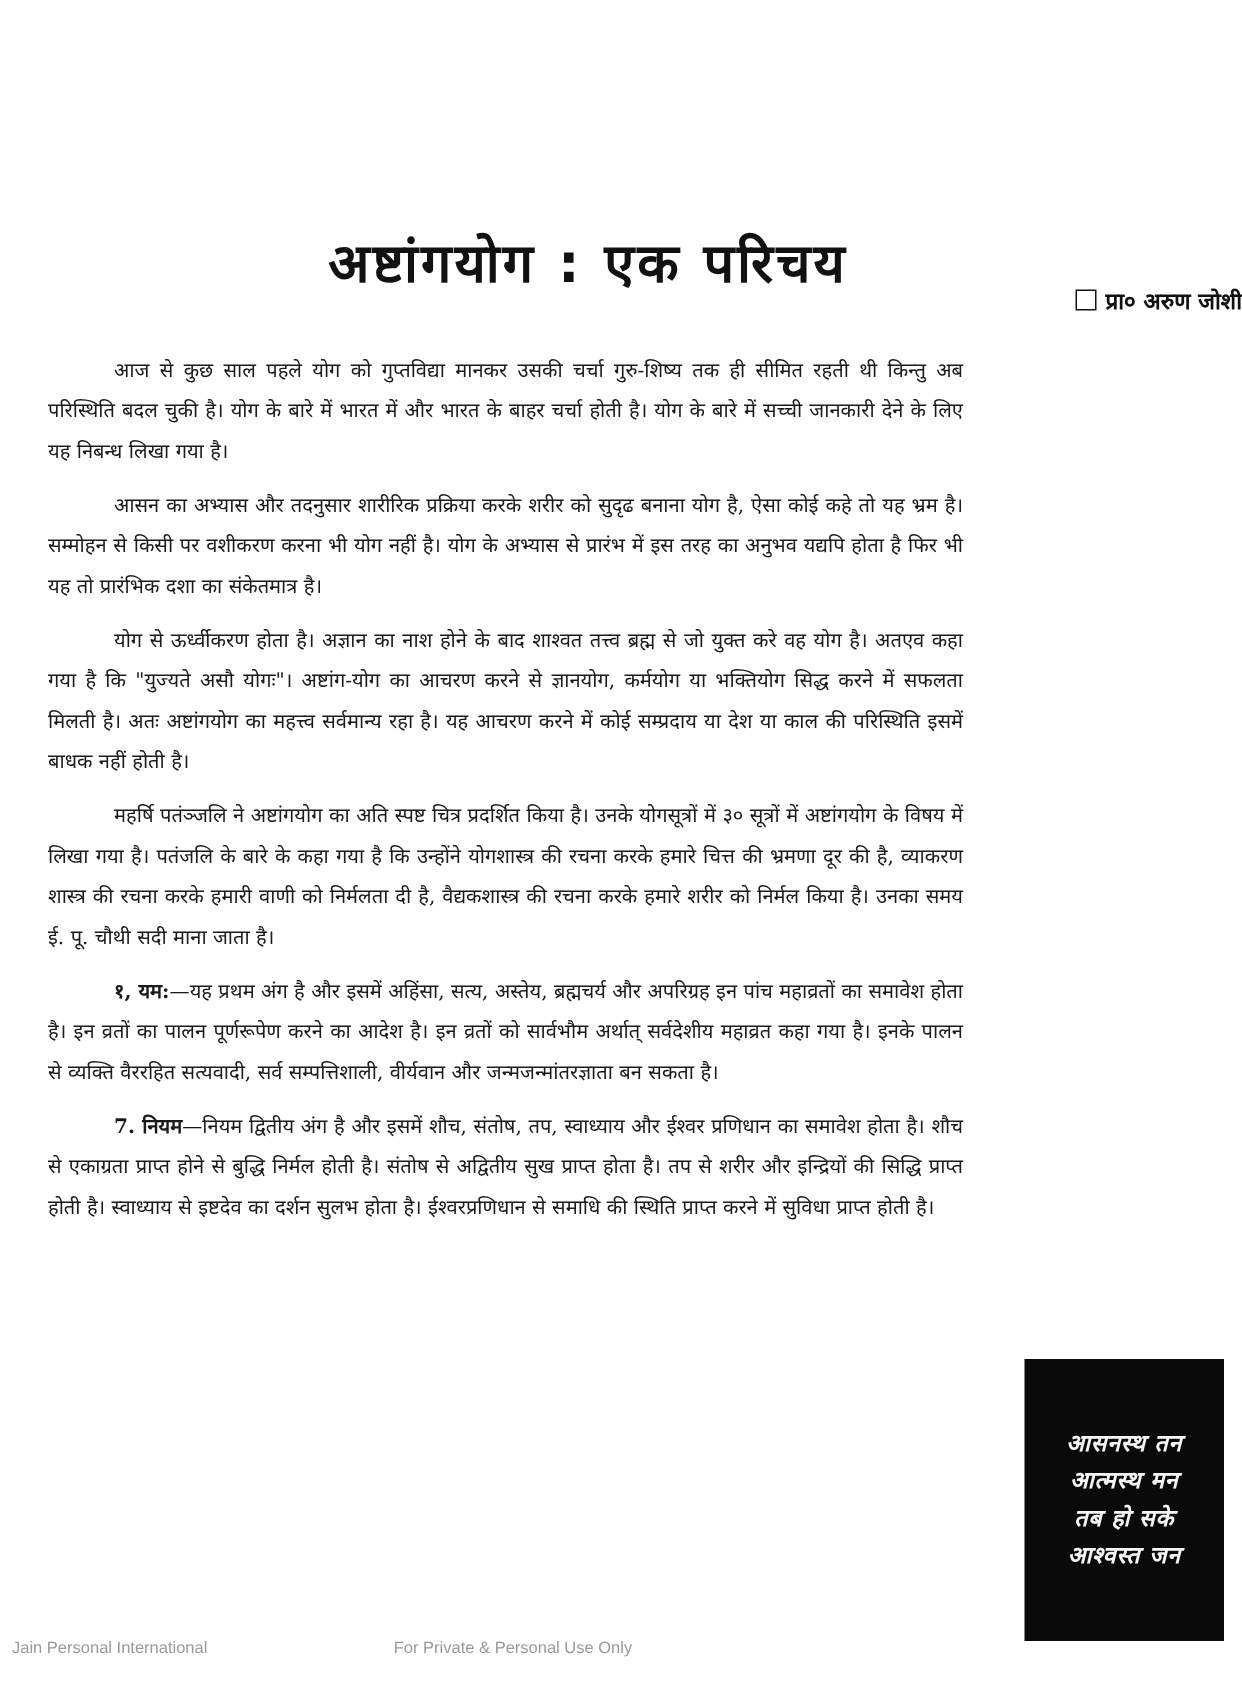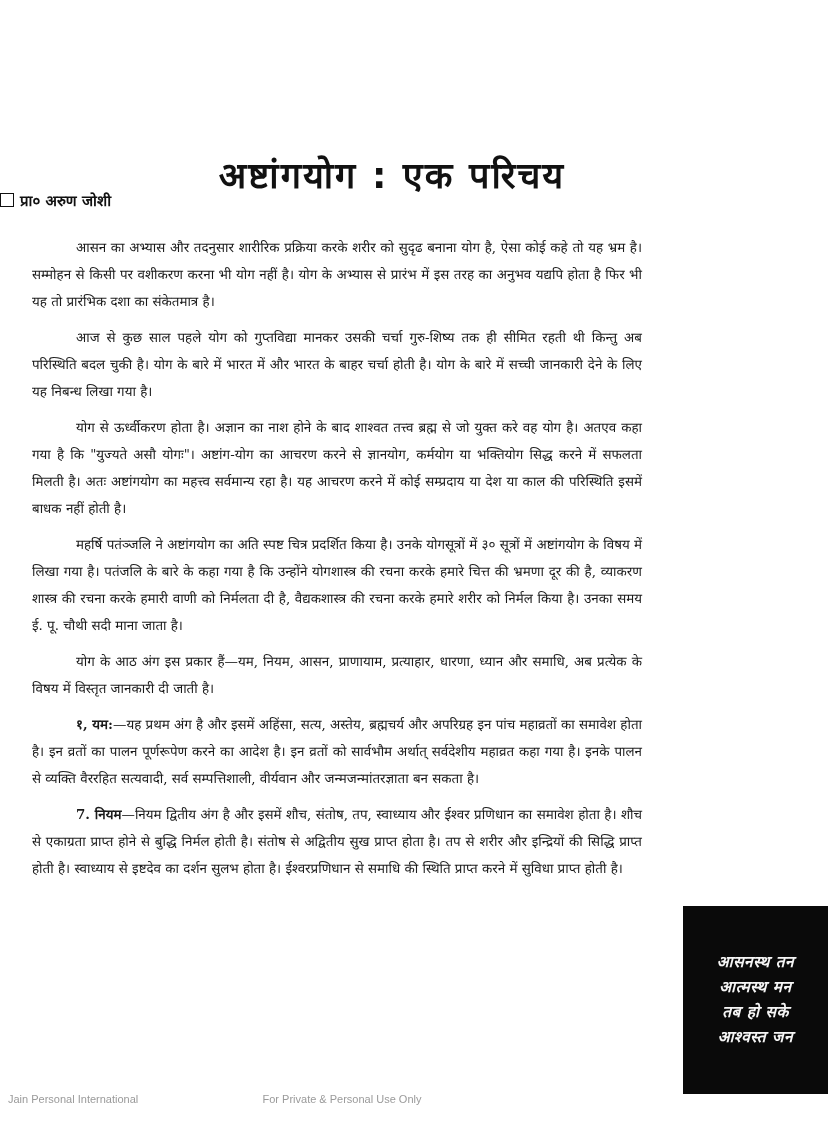--- a/index.html
+++ b/index.html
@@ -7,35 +7,35 @@
     width: 828px; height: 1122px; background: #ffffff; position: relative;
     overflow: hidden; color: #1a1a1a;
     font-family: "DejaVu Serif", serif;
   }
   .page-title {
     position: absolute; left: 0; top: 126px; width: 784px; text-align: center;
     font-family: "DejaVu Sans", sans-serif; font-weight: bold; font-size: 36px;
     letter-spacing: 2px; color: #111;
   }
   .byline {
-    position: absolute; left: 0; top: 190px; width: 828px; text-align: left;
+    position: absolute; left: 0; top: 190px; width: 828px; text-align: right;
     font-family: "DejaVu Sans", sans-serif; font-weight: bold; font-size: 15px; color: #111;
   }
   .byline .box {
     display: inline-block; width: 12px; height: 12px; border: 1.5px solid #111;
     vertical-align: -1px; margin-right: 6px;
   }
   .article {
     position: absolute; left: 32px; top: 234px; width: 610px;
     font-size: 13.4px; line-height: 27px; text-align: justify;
   }
   .article p { margin: 0 0 9px 0; text-indent: 44px; }
   .article b { font-weight: bold; }
   .quote-box {
-    position: absolute; left: 683px; top: 906px; width: 145px; height: 188px;
+    position: absolute; left: 683px; top: 906px; width: 133px; height: 188px;
     background: #0a0a0a; color: #f5f5f5;
     font-family: "DejaVu Sans", sans-serif; font-weight: bold; font-size: 15.5px;
     font-style: italic;
     display: flex; flex-direction: column; justify-content: center; align-items: center;
   }
   .quote-box div { line-height: 25px; letter-spacing: 0.5px; }
   .footer {
     position: absolute; top: 1093px; font-family: "Liberation Sans", sans-serif;
     font-size: 11px; color: #9a9a9a;
   }
@@ -46,25 +46,24 @@
 </head>
 <body>
 
 <h1 class="page-title">अष्टांगयोग : एक परिचय</h1>
 
 <div class="byline">
   <span class="box"></span><span>प्रा० अरुण जोशी</span>
 </div>
 
 <div class="article">
+  <p><span>आज से कुछ साल पहले योग को गुप्तविद्या मानकर उसकी चर्चा गुरु-शिष्य तक ही सीमित रहती थी किन्तु अब परिस्थिति बदल चुकी है। योग के बारे में भारत में और भारत के बाहर चर्चा होती है। योग के बारे में सच्ची जानकारी देने के लिए यह निबन्ध लिखा गया है।</span></p>
   <p><span>आसन का अभ्यास और तदनुसार शारीरिक प्रक्रिया करके शरीर को सुदृढ बनाना योग है, ऐसा कोई कहे तो यह भ्रम है। सम्मोहन से किसी पर वशीकरण करना भी योग नहीं है। योग के अभ्यास से प्रारंभ में इस तरह का अनुभव यद्यपि होता है फिर भी यह तो प्रारंभिक दशा का संकेतमात्र है।</span></p>
-  <p><span>आज से कुछ साल पहले योग को गुप्तविद्या मानकर उसकी चर्चा गुरु-शिष्य तक ही सीमित रहती थी किन्तु अब परिस्थिति बदल चुकी है। योग के बारे में भारत में और भारत के बाहर चर्चा होती है। योग के बारे में सच्ची जानकारी देने के लिए यह निबन्ध लिखा गया है।</span></p>
   <p><span>योग से ऊर्ध्वीकरण होता है। अज्ञान का नाश होने के बाद शाश्वत तत्त्व ब्रह्म से जो युक्त करे वह योग है। अतएव कहा गया है कि "युज्यते असौ योगः"। अष्टांग-योग का आचरण करने से ज्ञानयोग, कर्मयोग या भक्तियोग सिद्ध करने में सफलता मिलती है। अतः अष्टांगयोग का महत्त्व सर्वमान्य रहा है। यह आचरण करने में कोई सम्प्रदाय या देश या काल की परिस्थिति इसमें बाधक नहीं होती है।</span></p>
   <p><span>महर्षि पतंञ्जलि ने अष्टांगयोग का अति स्पष्ट चित्र प्रदर्शित किया है। उनके योगसूत्रों में ३० सूत्रों में अष्टांगयोग के विषय में लिखा गया है। पतंजलि के बारे के कहा गया है कि उन्होंने योगशास्त्र की रचना करके हमारे चित्त की भ्रमणा दूर की है, व्याकरण शास्त्र की रचना करके हमारी वाणी को निर्मलता दी है, वैद्यकशास्त्र की रचना करके हमारे शरीर को निर्मल किया है। उनका समय ई. पू. चौथी सदी माना जाता है।</span></p>
-  <p><span>योग के आठ अंग इस प्रकार हैं—यम, नियम, आसन, प्राणायाम, प्रत्याहार, धारणा, ध्यान और समाधि, अब प्रत्येक के विषय में विस्तृत जानकारी दी जाती है।</span></p>
   <p><b>१, यम:</b><span>—यह प्रथम अंग है और इसमें अहिंसा, सत्य, अस्तेय, ब्रह्मचर्य और अपरिग्रह इन पांच महाव्रतों का समावेश होता है। इन व्रतों का पालन पूर्णरूपेण करने का आदेश है। इन व्रतों को सार्वभौम अर्थात् सर्वदेशीय महाव्रत कहा गया है। इनके पालन से व्यक्ति वैररहित सत्यवादी, सर्व सम्पत्तिशाली, वीर्यवान और जन्मजन्मांतरज्ञाता बन सकता है।</span></p>
   <p><b>7. नियम</b><span>—नियम द्वितीय अंग है और इसमें शौच, संतोष, तप, स्वाध्याय और ईश्वर प्रणिधान का समावेश होता है। शौच से एकाग्रता प्राप्त होने से बुद्धि निर्मल होती है। संतोष से अद्वितीय सुख प्राप्त होता है। तप से शरीर और इन्द्रियों की सिद्धि प्राप्त होती है। स्वाध्याय से इष्टदेव का दर्शन सुलभ होता है। ईश्वरप्रणिधान से समाधि की स्थिति प्राप्त करने में सुविधा प्राप्त होती है।</span></p>
 </div>
 
 <div class="quote-box">
   <div>आसनस्थ तन</div>
   <div>आत्मस्थ मन</div>
   <div>तब हो सके</div>
   <div>आश्वस्त जन</div>
 </div>

